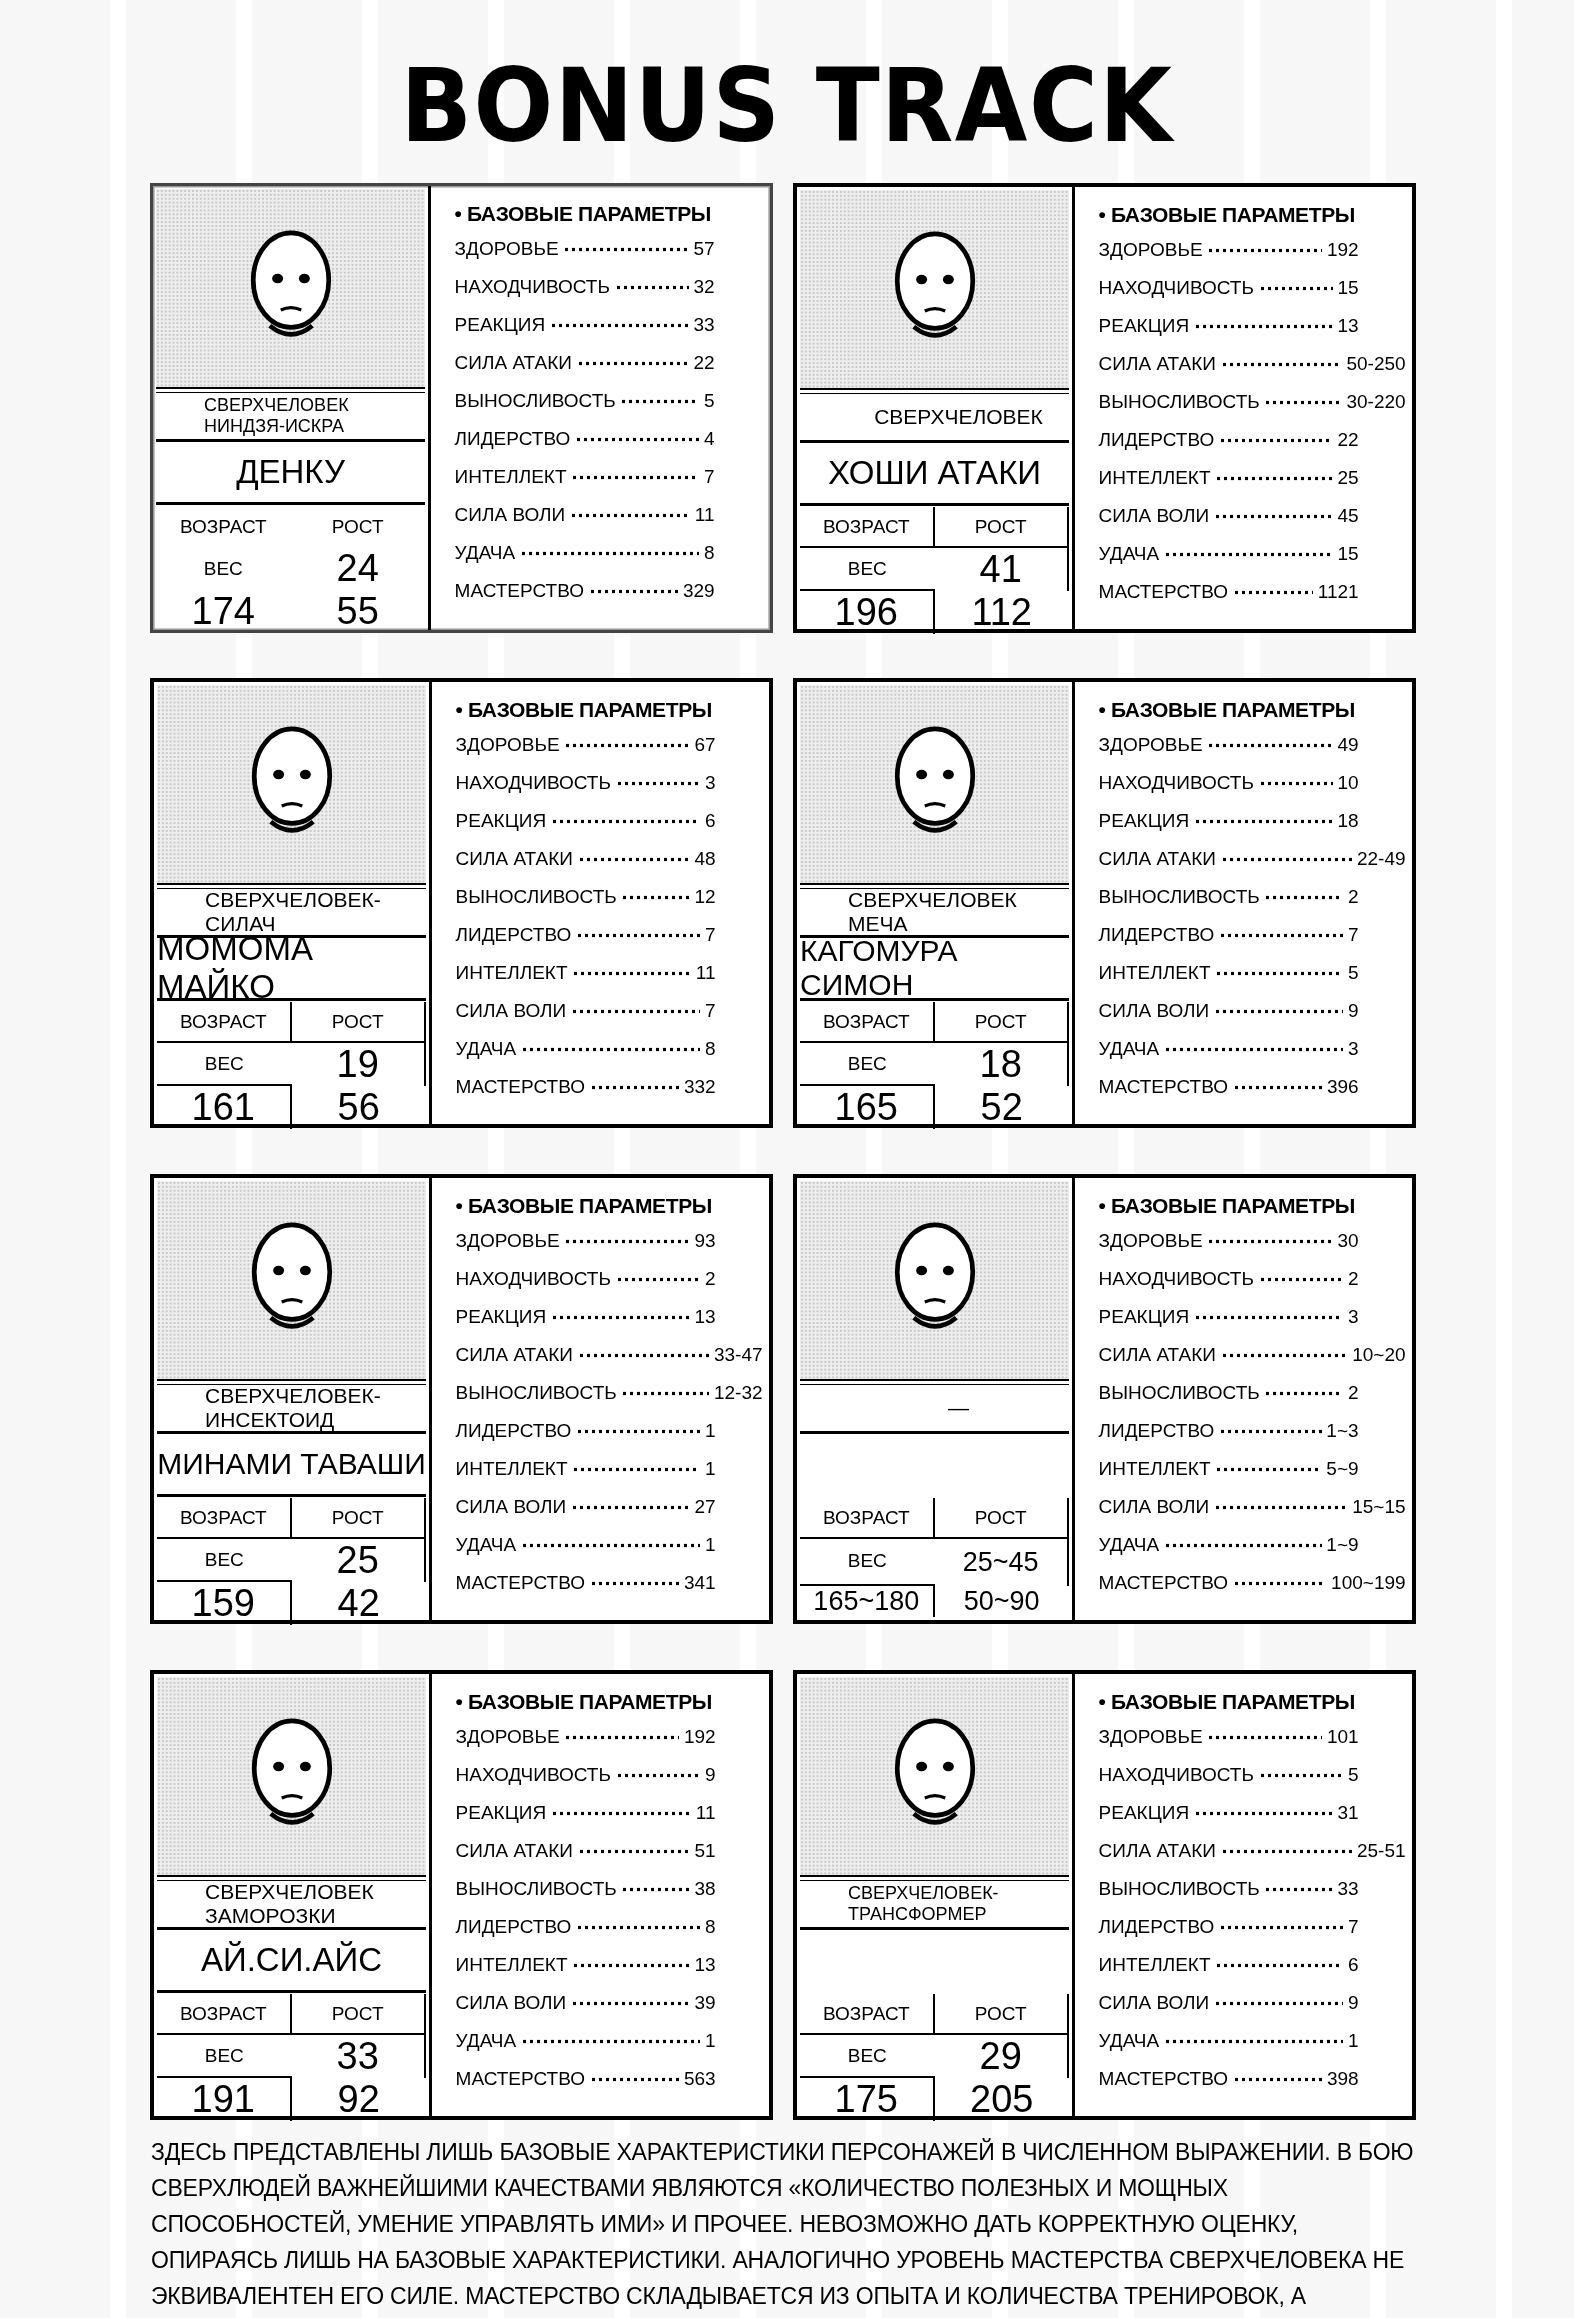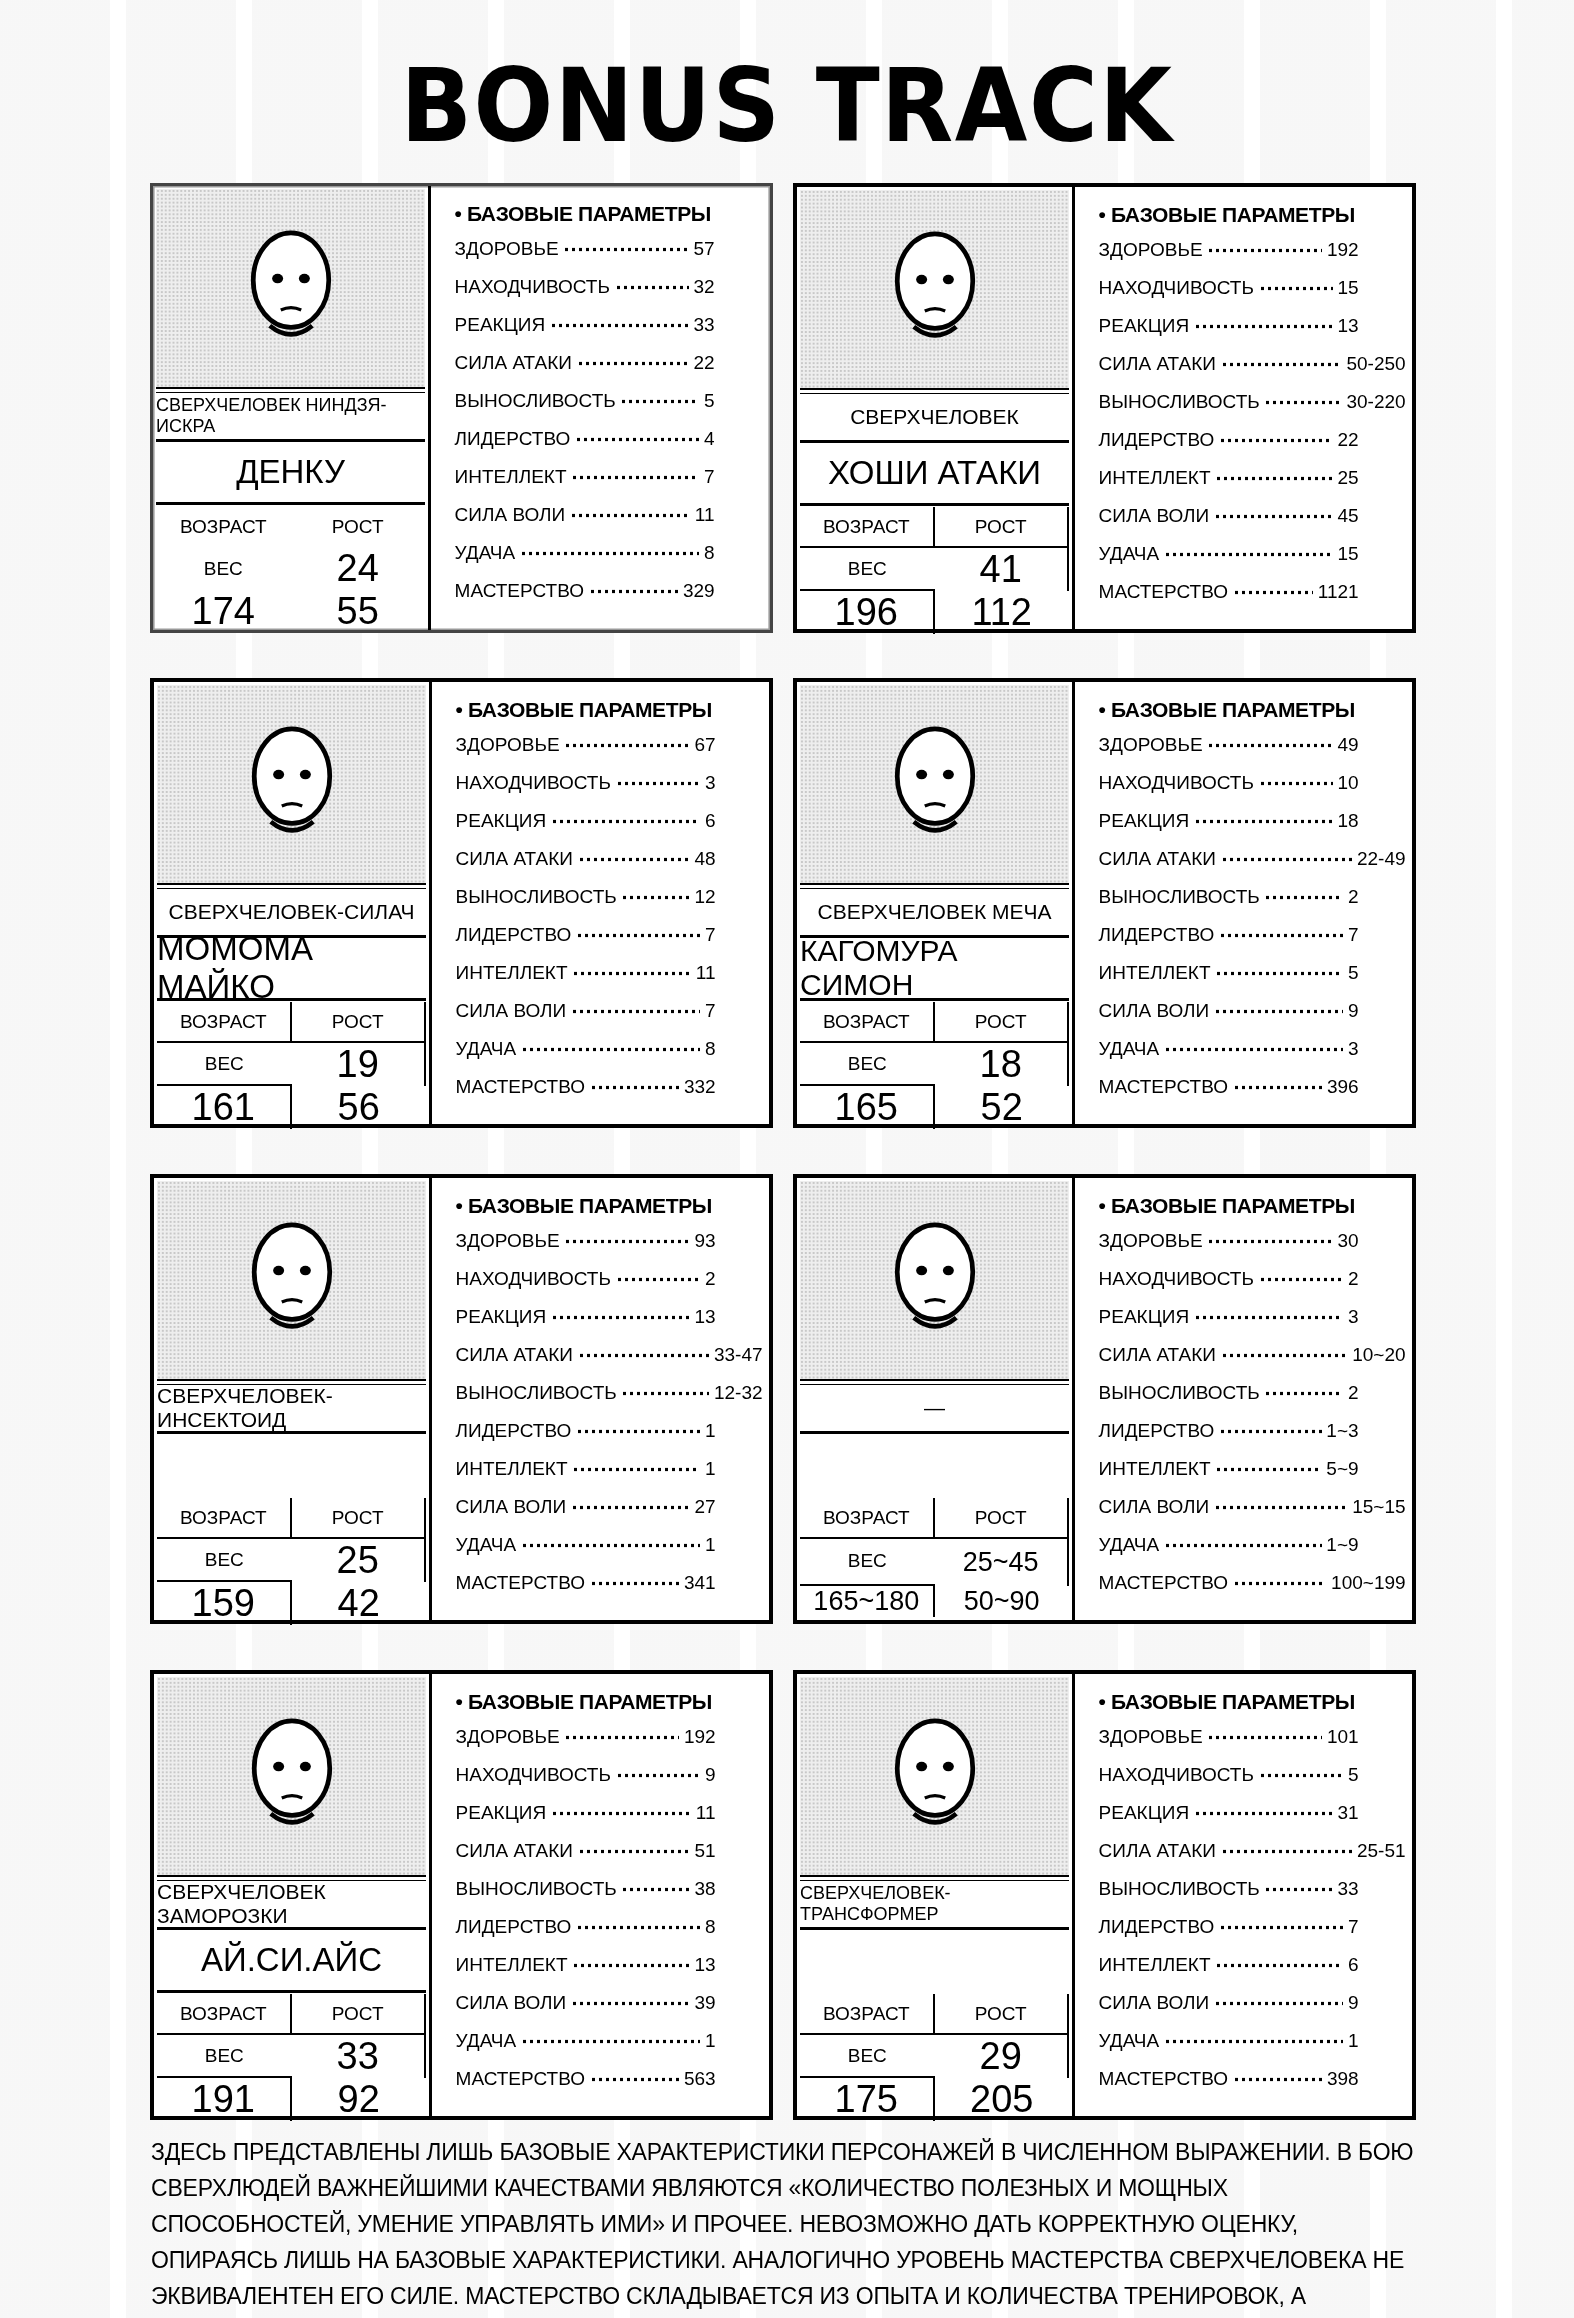--- a/index.html
+++ b/index.html
@@ -34,21 +34,21 @@
     background-color:#eeeeee;
     background-image:radial-gradient(#c8c8c8 0.8px, transparent 0.9px);
     background-size:3.9px 3.9px;
     border-bottom:2.4px solid #000;
     display:flex; align-items:center; justify-content:center;
   }
   .rolebox {
     position:absolute; left:3.1px; right:3.1px; top:206px; height:46px;
     border-bottom:3.1px solid #000; border-top:1.6px solid #000;
     display:flex; align-items:center; justify-content:center;
-    font-size:21px; transform-origin:center;
+    font-size:21px; transform-origin:center;padding-left:48px;
   }
   .namebox {
     position:absolute; left:3.1px; right:3.1px; top:255px; height:61px;
     border-bottom:3.1px solid #000;
     display:flex; align-items:center; justify-content:center;
     font-size:33px;
   }
   .metrics {
     position:absolute; left:3.1px; right:3.1px; top:320px; bottom:3.1px;
     display:grid; grid-template-columns:1fr 1fr; grid-template-rows:41px 1fr;
@@ -429,20 +429,23 @@
           <ellipse cx="75" cy="80" rx="48" ry="60" fill="#fff" stroke="#000" stroke-width="6"></ellipse>
           <ellipse cx="58" cy="78" rx="7" ry="6" fill="#000"></ellipse>
           <ellipse cx="92" cy="78" rx="7" ry="6" fill="#000"></ellipse>
           <path d="M62 118 Q75 112 88 118" fill="none" stroke="#000" stroke-width="4"></path>
           <path d="M48 138 Q75 160 102 138" fill="none" stroke="#000" stroke-width="6"></path>
         </svg>
       </div>
       <div class="rolebox">
           <span class="b-role">СВЕРХЧЕЛОВЕК-ИНСЕКТОИД</span>
         </div>
+      <div class="namebox" style="font-size: 30px;">
+          <span class="b-name">МИНАМИ ТАВАШИ</span>
+        </div>
       <div class="metrics">
         <div class="mh b-lage">ВОЗРАСТ</div>
         <div class="mh b-lheight">РОСТ</div>
         <div class="mh c3 b-lweight">ВЕС</div>
         <div class="mv b-age">25</div>
         <div class="mv b-height">159</div>
         <div class="mv c3 b-weight">42</div>
       </div>
     </div>
     <div class="right">

